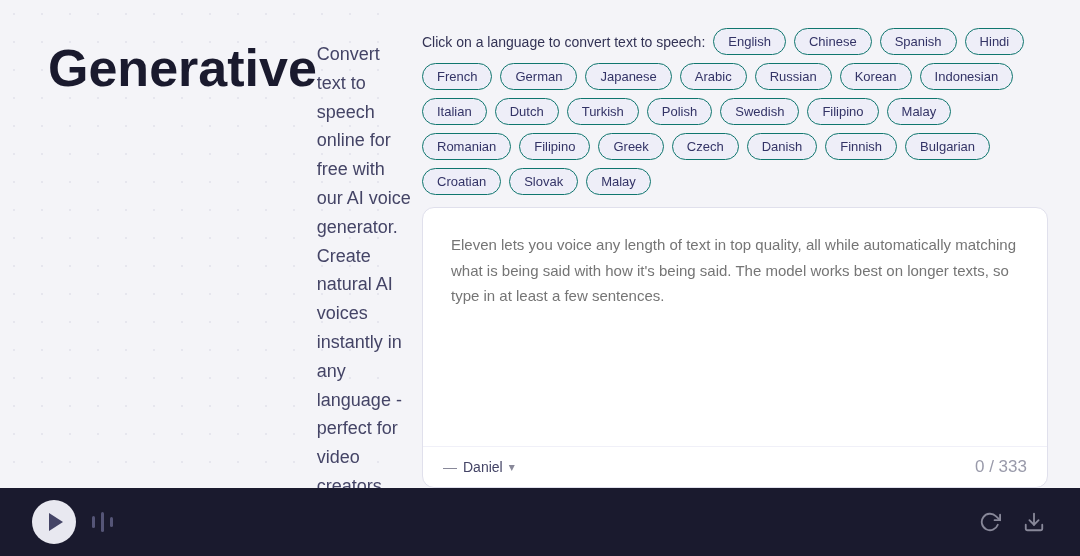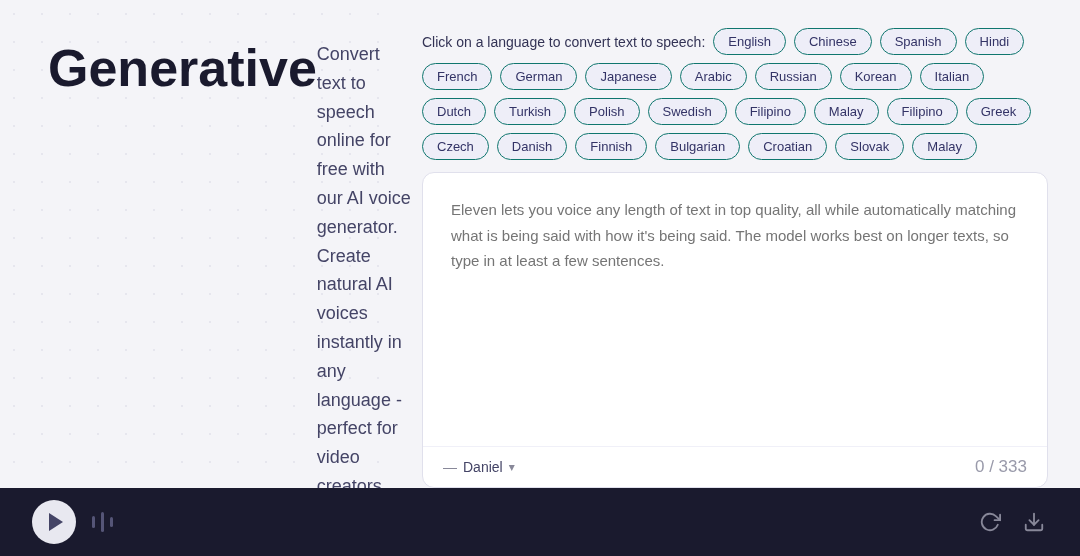--- a/index.html
+++ b/index.html
@@ -237,27 +237,29 @@
     <span class="lang-tag">English</span>
         <span class="lang-tag">Chinese</span>
         <span class="lang-tag">Spanish</span>
         <span class="lang-tag">Hindi</span>
         <span class="lang-tag">French</span>
         <span class="lang-tag">German</span>
         <span class="lang-tag">Japanese</span>
         <span class="lang-tag">Arabic</span>
         <span class="lang-tag">Russian</span>
         <span class="lang-tag">Korean</span>
+        <span class="lang-tag">Indonesian</span>
         <span class="lang-tag">Italian</span>
         <span class="lang-tag">Dutch</span>
         <span class="lang-tag">Turkish</span>
         <span class="lang-tag">Polish</span>
         <span class="lang-tag">Swedish</span>
         <span class="lang-tag">Filipino</span>
         <span class="lang-tag">Malay</span>
+        <span class="lang-tag">Romanian</span>
         <span class="lang-tag">Filipino</span>
         <span class="lang-tag">Greek</span>
         <span class="lang-tag">Czech</span>
         <span class="lang-tag">Danish</span>
         <span class="lang-tag">Finnish</span>
         <span class="lang-tag">Bulgarian</span>
         <span class="lang-tag">Croatian</span>
         <span class="lang-tag">Slovak</span>
         <span class="lang-tag">Malay</span>
       </div>

